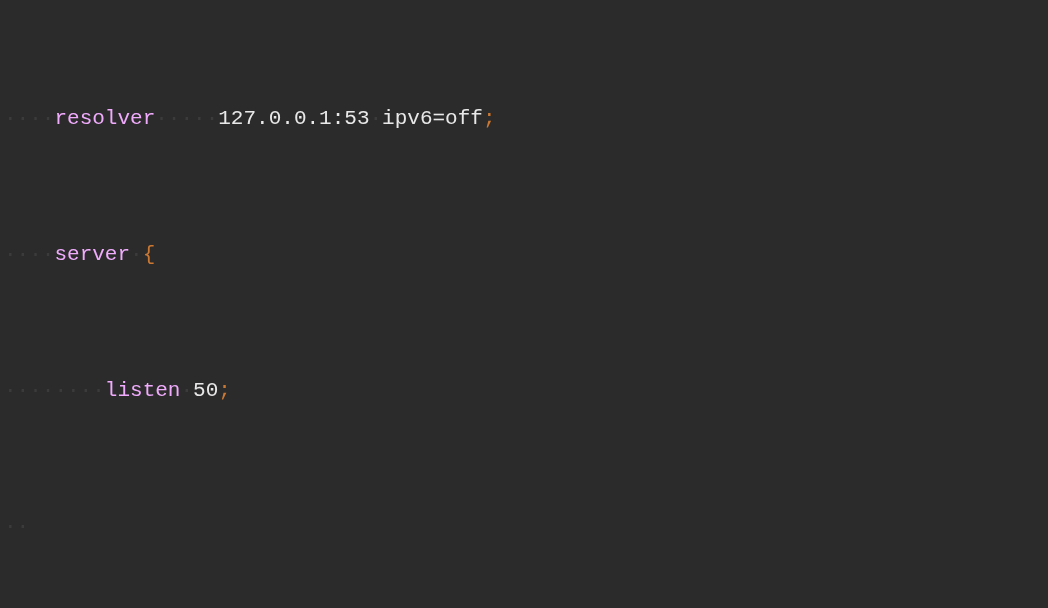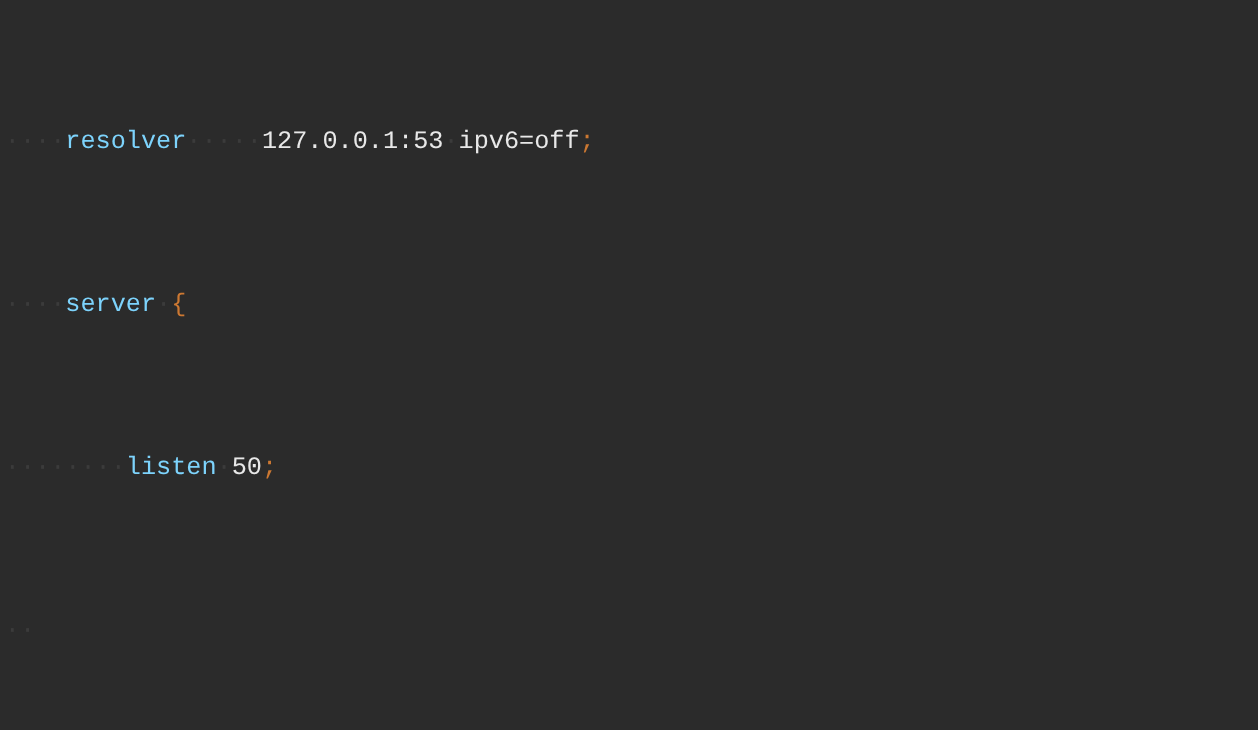--- a/index.html
+++ b/index.html
@@ -14,21 +14,21 @@
       overflow: hidden;
     }
     .editor {
       padding: 0 4px;
       white-space: pre;
     }
     .line {
       display: block;
       position: relative;
     }
-    .kw { color: #7dd3fc; }                 
+    .kw { color: #f0abfc; }                 
     .punc { color: #cc7832; }
     .white { color: #e8e8e8; }
     .ws { color: rgba(120,120,120,0.22); }
   </style>
 </head>
 <body>
 
 <div class="editor">
   
   <div class="line"><span class="ws">····</span><span class="kw">resolver</span><span class="ws">·····</span><span class="white">127.0.0.1:53</span><span class="ws">·</span><span class="white">ipv6=off</span><span class="punc">;</span></div>

